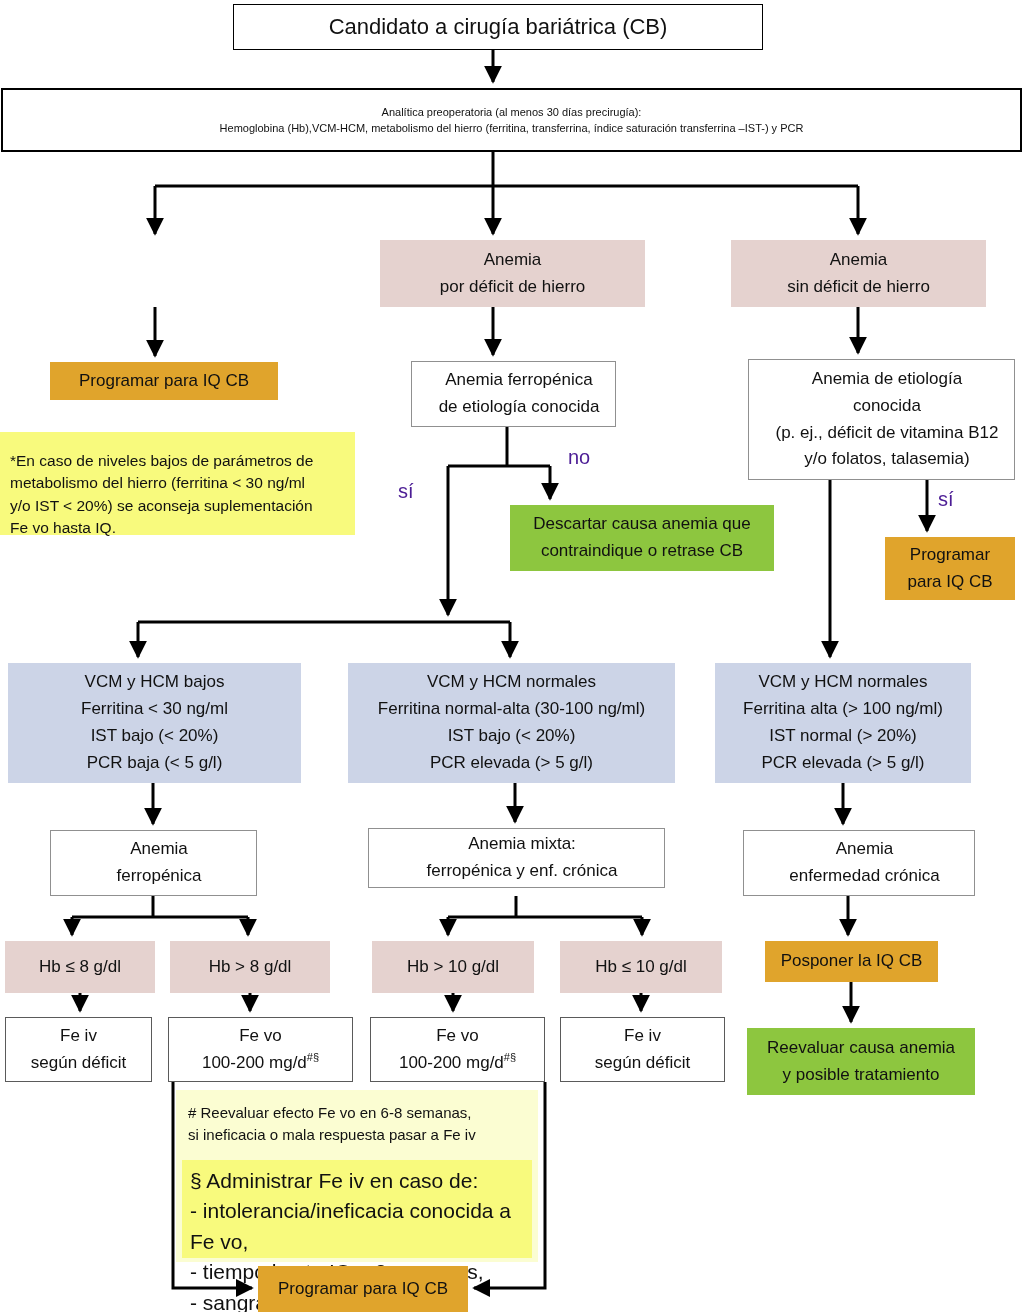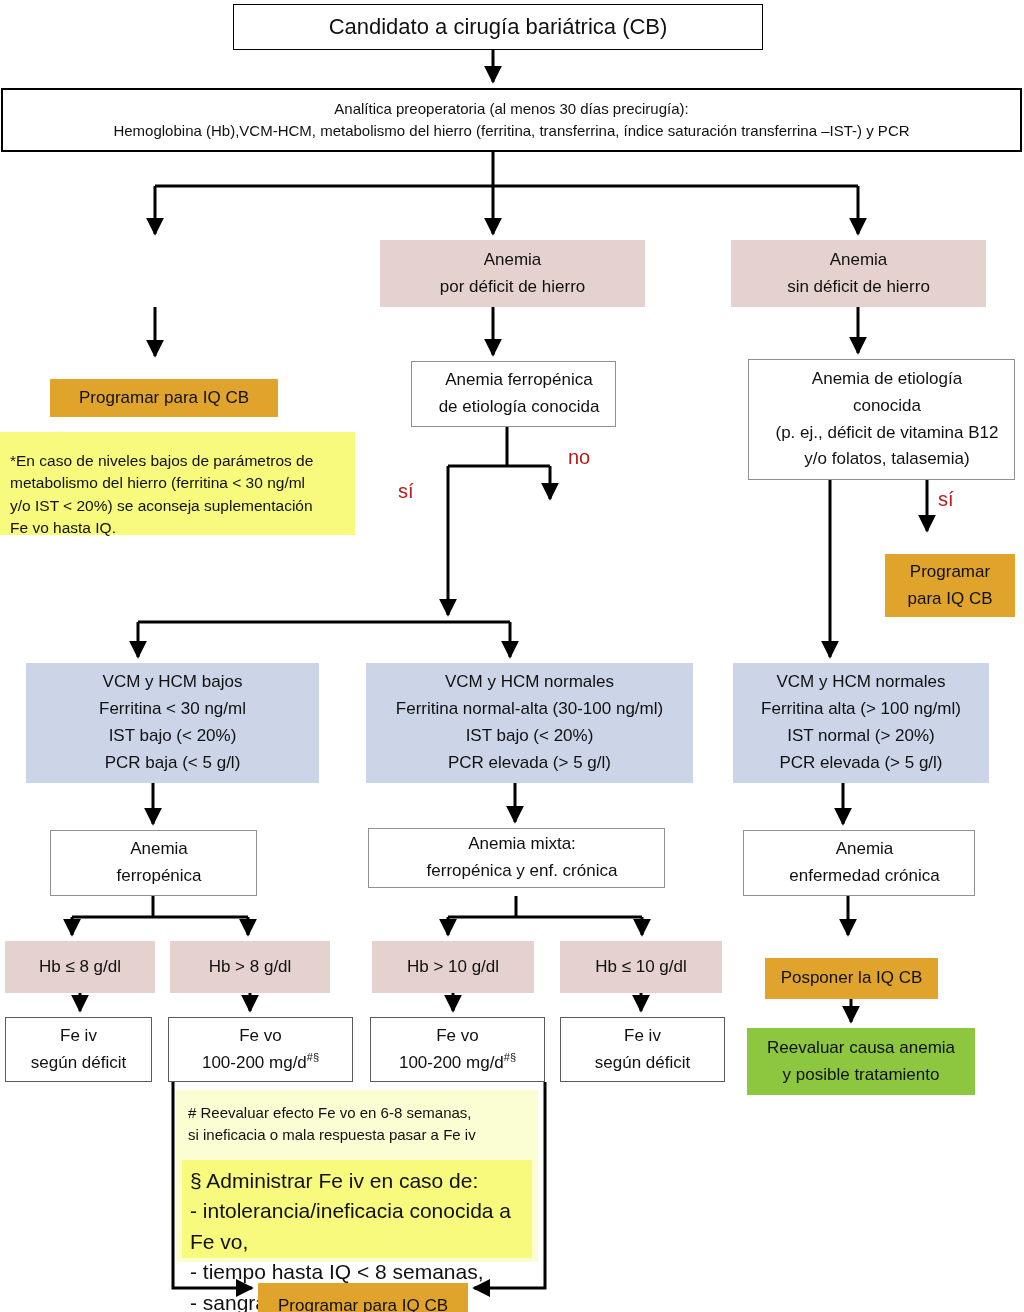--- a/index.html
+++ b/index.html
@@ -8,36 +8,36 @@
     font-family:"Liberation Sans","DejaVu Sans",sans-serif;color:#111;overflow:hidden;
   }
   .wires{position:absolute;left:0;top:0;z-index:0;}
   .wires path{stroke:#000;stroke-width:3;fill:none;}
   .node{
     position:absolute;z-index:1;box-sizing:border-box;
     display:flex;flex-direction:column;align-items:center;justify-content:center;
     text-align:center;font-size:17px;line-height:1.58;white-space:pre-line;
   }
   .pink{background:var(--pink);}
-  .blue{background:var(--blue);margin-left:18px;}
+  .blue{background:var(--blue);}
   .green{background:var(--green);}
-  .orange{background:var(--orange);margin-top:17px;}
+  .orange{background:var(--orange);}
   .white-black{background:#fff;border:2px solid #000;}
   .white-thin{background:#fff;border:1.5px solid #000;}
   .white-gray{background:#fff;border:1.5px solid #909090;padding-left:11px;}
   .fe{background:#fff;border:1.5px solid #5a5a5a;}
   .note{
     background:var(--yellow-bright);text-align:left;align-items:flex-start;justify-content:flex-start;
     font-size:15.5px;line-height:1.45;padding:18px 10px;
   }
   .note-pale{background:var(--yellow-pale);border:none;}
   .note-inner{background:var(--yellow-bright);}
   .title{font-size:22px;}
-  .analitica{font-size:15px;line-height:1.5;}
-  .edge-label{position:absolute;z-index:2;font-size:20px;color:#b91c1c;}
+  .analitica{font-size:11px;line-height:1.5;}
+  .edge-label{position:absolute;z-index:2;font-size:20px;color:#4c1d95;}
   sup{font-size:11px;line-height:0;}
 </style>
 </head>
 <body>
 
 <div id="canvas">
 
   <svg class="wires" width="1024" height="1312" viewBox="0 0 1024 1312">
     <defs>
       <marker id="ah" viewBox="0 0 10 10" refX="9" refY="5" markerWidth="6" markerHeight="6" orient="auto">
@@ -98,20 +98,22 @@
   <div class="node orange" style="left:50px;top:362px;width:228px;height:38px">Programar para IQ CB</div>
 
   <div class="node note" style="left:0px;top:432px;width:355px;height:103px">*En caso de niveles bajos de parámetros de
 metabolismo del hierro (ferritina &lt; 30 ng/ml
 y/o IST &lt; 20%) se aconseja suplementación
 Fe vo hasta IQ.</div>
 
   <div class="node white-gray" style="left:411px;top:361px;width:205px;height:66px">Anemia ferropénica
 de etiología conocida</div>
 
+  <div class="node green" style="left:510px;top:505px;width:264px;height:66px">Descartar causa anemia que
+contraindique o retrase CB</div>
 
   <div class="node white-gray" style="left:748px;top:359px;width:267px;height:121px">Anemia de etiología
 conocida
 (p. ej., déficit de vitamina B12
 y/o folatos, talasemia)</div>
 
   <div class="node orange" style="left:885px;top:537px;width:130px;height:63px">Programar
 para IQ CB</div>
 
   <div class="node blue" style="left:8px;top:663px;width:293px;height:120px">VCM y HCM bajos

